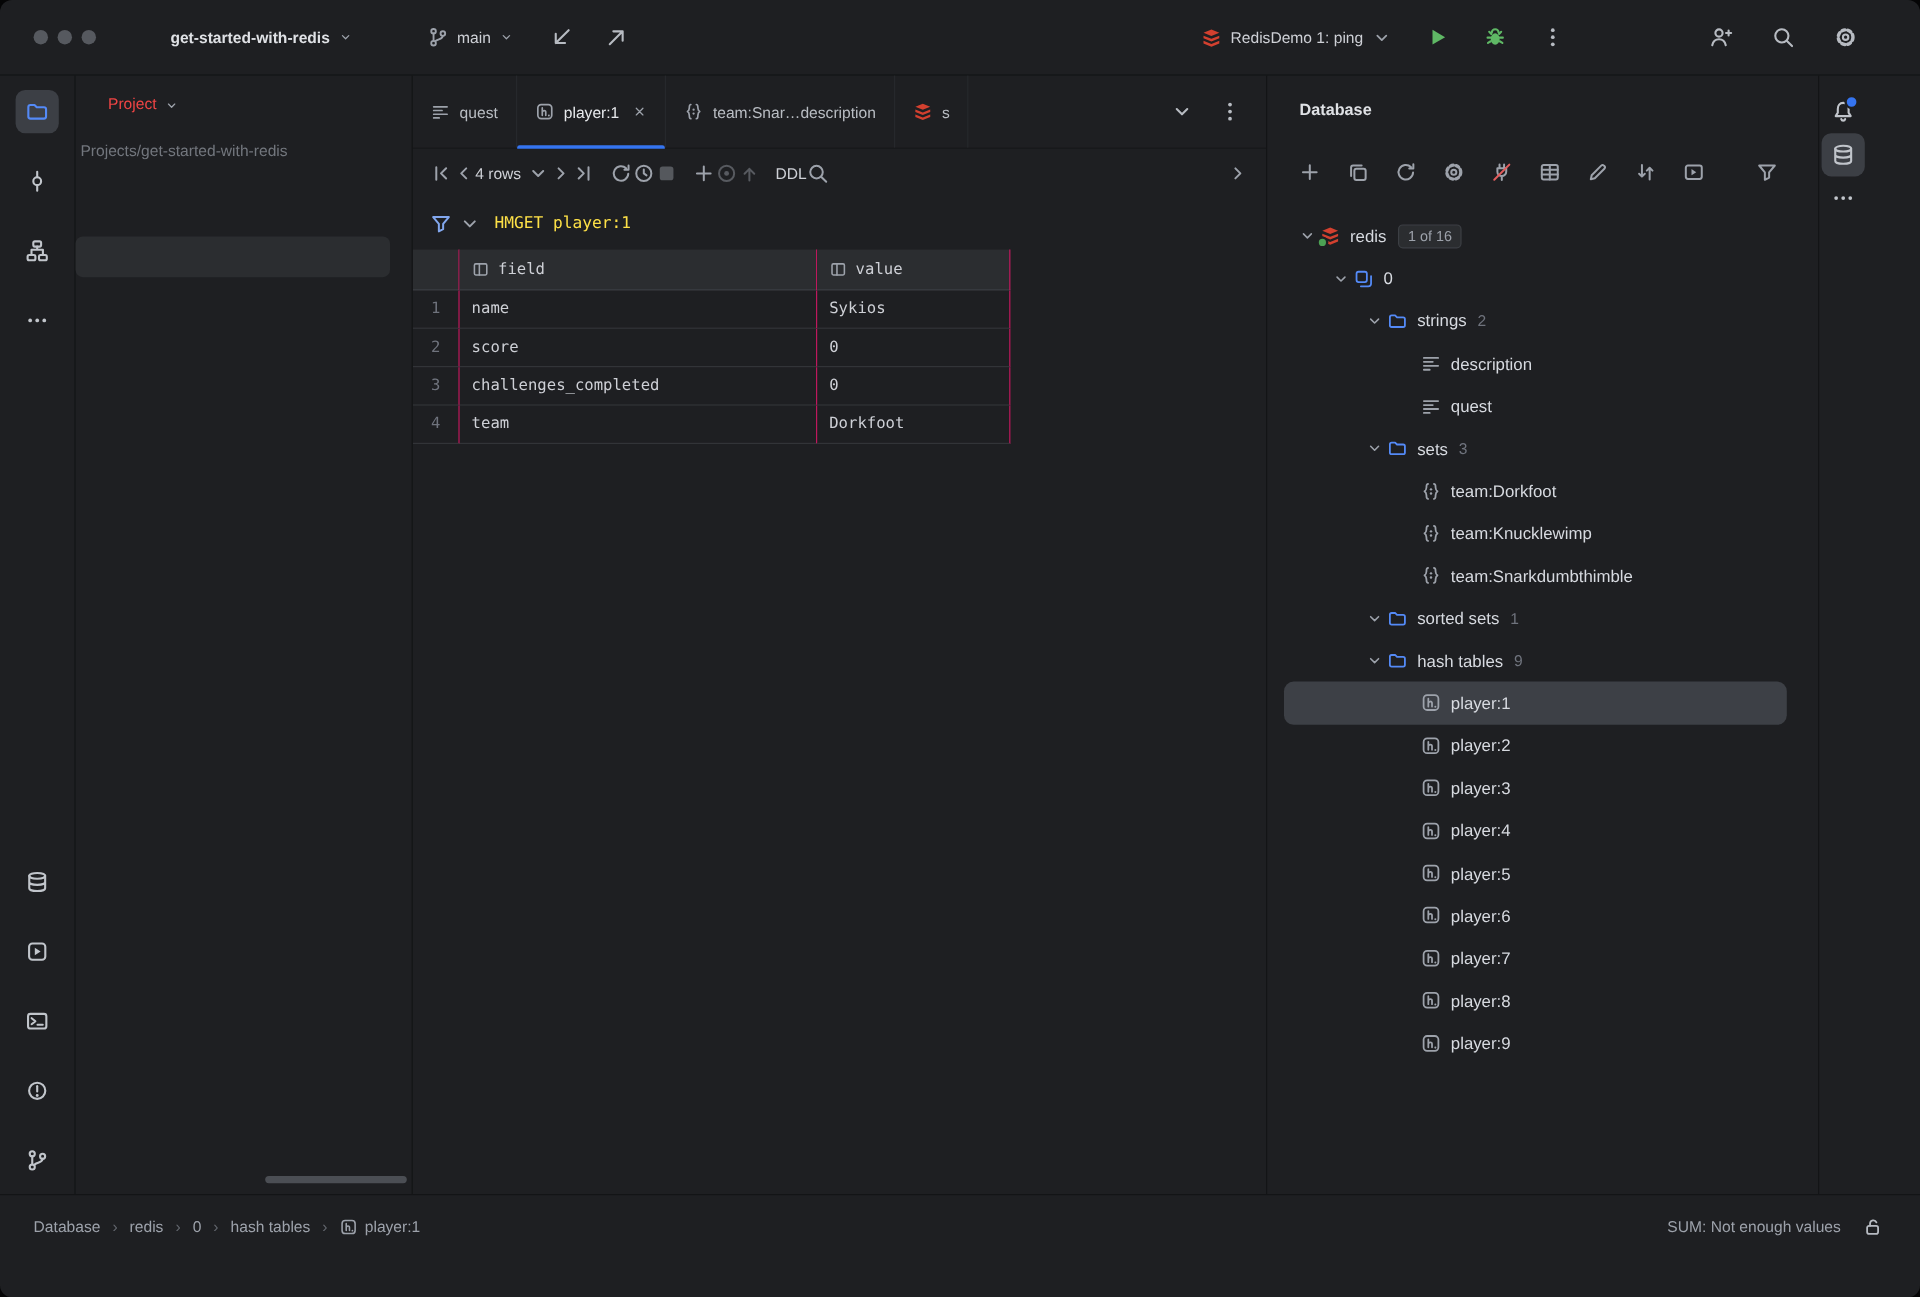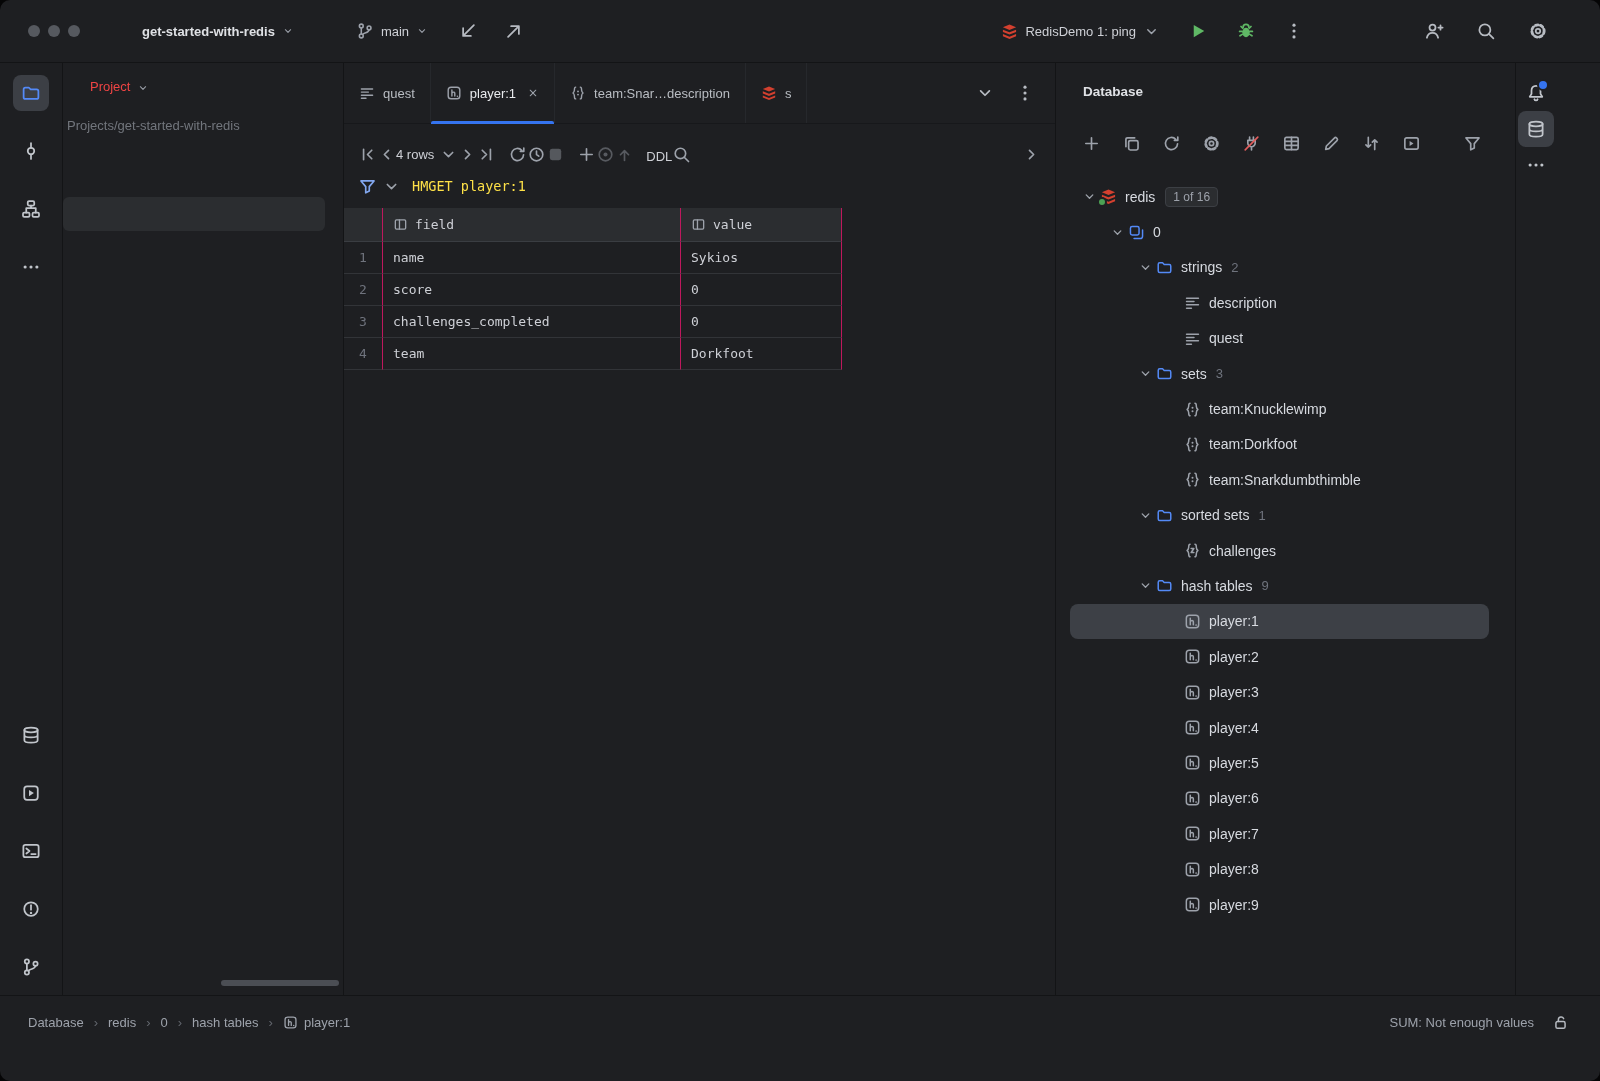--- a/index.html
+++ b/index.html
@@ -53,21 +53,21 @@
   .editor{flex:1;display:flex;flex-direction:column;border-right:1px solid #131416;min-width:0}
   .tabbar{height:60px;flex:none;display:flex;align-items:stretch;border-bottom:1px solid #17181b}
   .tabs{display:flex}
   .tab{position:relative;display:flex;align-items:center;gap:8px;padding:0 15px;
        border-right:1px solid #26282c;color:#b9bdc3}
   .tab .icon{width:16px;height:16px}
   .tab.active{color:#e8eaed}
   .tab.active::after{content:"";position:absolute;left:0;right:0;bottom:-1px;height:3px;background:#3574f0;border-radius:2px 2px 0 0}
   .tab .close{width:12px;height:12px;margin-left:3px;color:#9da2ab}
   .tab-controls{margin-left:auto;display:flex;align-items:center;gap:16px;padding-right:18px}
-  .editor-toolbar{height:40px;flex:none;display:flex;align-items:flex-end;padding:0 14px}
+  .editor-toolbar{height:40px;flex:none;display:flex;align-items:center;padding:0 14px}
   .tb-btn{display:flex;align-items:center;gap:5px;color:#ced0d6}
   .tb-btn .icon{width:19px;height:19px}
   .tb-btn.disabled{opacity:.45}
   .tb-gap{width:12px;flex:none}
   .tb-spacer{flex:1}
   .query-row{height:44px;flex:none;display:flex;align-items:center;gap:5px;padding-left:14px}
   .query-text{color:#fde047;font-size:13.5px;margin-left:6px}
   .filter-blue{color:#82a7ee;width:17px;height:17px}
   .data-table{font-size:13px}
   .trow{display:flex}
@@ -756,36 +756,36 @@
               <span class="icon">
                 <svg viewBox="0 0 16 16" fill="none" stroke="currentColor" stroke-width="1.4" stroke-linecap="round" stroke-linejoin="round">
                   <path d="M5.7 2.1c-1.5 0-1.2 1.7-1.3 3-.1 1.2-.2 2.2-1.5 2.9 1.3.7 1.4 1.7 1.5 2.9.1 1.3-.2 3 1.3 3M10.3 2.1c1.5 0 1.2 1.7 1.3 3 .1 1.2.2 2.2 1.5 2.9-1.3.7-1.4 1.7-1.5 2.9-.1 1.3.2 3-1.3 3"></path>
                   <g fill="currentColor" stroke="none">
                     <circle cx="8" cy="6.4" r=".95"></circle>
                     <circle cx="8" cy="9.6" r=".95"></circle>
                   </g>
                 </svg>
               </span>
             </span>
-            <span class="tlabel">team:Knucklewimp</span>
+            <span class="tlabel">team:Dorkfoot</span>
           </div>
           <div class="tree-row" style="padding-left: 92px;">
             <span class="chev"></span>
             <span class="ticon">
               <span class="icon">
                 <svg viewBox="0 0 16 16" fill="none" stroke="currentColor" stroke-width="1.4" stroke-linecap="round" stroke-linejoin="round">
                   <path d="M5.7 2.1c-1.5 0-1.2 1.7-1.3 3-.1 1.2-.2 2.2-1.5 2.9 1.3.7 1.4 1.7 1.5 2.9.1 1.3-.2 3 1.3 3M10.3 2.1c1.5 0 1.2 1.7 1.3 3 .1 1.2.2 2.2 1.5 2.9-1.3.7-1.4 1.7-1.5 2.9-.1 1.3.2 3-1.3 3"></path>
                   <g fill="currentColor" stroke="none">
                     <circle cx="8" cy="6.4" r=".95"></circle>
                     <circle cx="8" cy="9.6" r=".95"></circle>
                   </g>
                 </svg>
               </span>
             </span>
-            <span class="tlabel">team:Dorkfoot</span>
+            <span class="tlabel">team:Knucklewimp</span>
           </div>
           <div class="tree-row" style="padding-left: 92px;">
             <span class="chev"></span>
             <span class="ticon">
               <span class="icon">
                 <svg viewBox="0 0 16 16" fill="none" stroke="currentColor" stroke-width="1.4" stroke-linecap="round" stroke-linejoin="round">
                   <path d="M5.7 2.1c-1.5 0-1.2 1.7-1.3 3-.1 1.2-.2 2.2-1.5 2.9 1.3.7 1.4 1.7 1.5 2.9.1 1.3-.2 3 1.3 3M10.3 2.1c1.5 0 1.2 1.7 1.3 3 .1 1.2.2 2.2 1.5 2.9-1.3.7-1.4 1.7-1.5 2.9-.1 1.3.2 3-1.3 3"></path>
                   <g fill="currentColor" stroke="none">
                     <circle cx="8" cy="6.4" r=".95"></circle>
                     <circle cx="8" cy="9.6" r=".95"></circle>
@@ -803,32 +803,20 @@
             </span>
             <span class="ticon">
               <span class="icon">
                 <svg viewBox="0 0 16 16" fill="none" stroke="currentColor" stroke-width="1.4" stroke-linecap="round" stroke-linejoin="round">
                   <path d="M2.1 5c0-.8.6-1.4 1.4-1.4h2.7l1.5 1.5h4.8c.8 0 1.4.6 1.4 1.4v4.8c0 .8-.6 1.4-1.4 1.4H3.5c-.8 0-1.4-.6-1.4-1.4Z" stroke="#548af7"></path>
                 </svg>
               </span>
             </span>
             <span class="tlabel">sorted sets</span>
             <span class="count">1</span>
-          </div>
-          <div class="tree-row" style="padding-left: 92px;">
-            <span class="chev"></span>
-            <span class="ticon">
-              <span class="icon">
-                <svg viewBox="0 0 16 16" fill="none" stroke="currentColor" stroke-width="1.4" stroke-linecap="round" stroke-linejoin="round">
-                  <path d="M5.7 2.1c-1.5 0-1.2 1.7-1.3 3-.1 1.2-.2 2.2-1.5 2.9 1.3.7 1.4 1.7 1.5 2.9.1 1.3-.2 3 1.3 3M10.3 2.1c1.5 0 1.2 1.7 1.3 3 .1 1.2.2 2.2 1.5 2.9-1.3.7-1.4 1.7-1.5 2.9-.1 1.3.2 3-1.3 3"></path>
-                  <path d="M6.7 6.1h2.6L6.7 9.9h2.6"></path>
-                </svg>
-              </span>
-            </span>
-            <span class="tlabel">challenges</span>
           </div>
           <div class="tree-row" style="padding-left: 64px;">
             <span class="chev">
               <svg viewBox="0 0 16 16" fill="none" stroke="currentColor" stroke-width="1.4" stroke-linecap="round" stroke-linejoin="round">
                 <path d="M4.5 6.3 8 9.8l3.5-3.5"></path>
               </svg>
             </span>
             <span class="ticon">
               <span class="icon">
                 <svg viewBox="0 0 16 16" fill="none" stroke="currentColor" stroke-width="1.4" stroke-linecap="round" stroke-linejoin="round">

